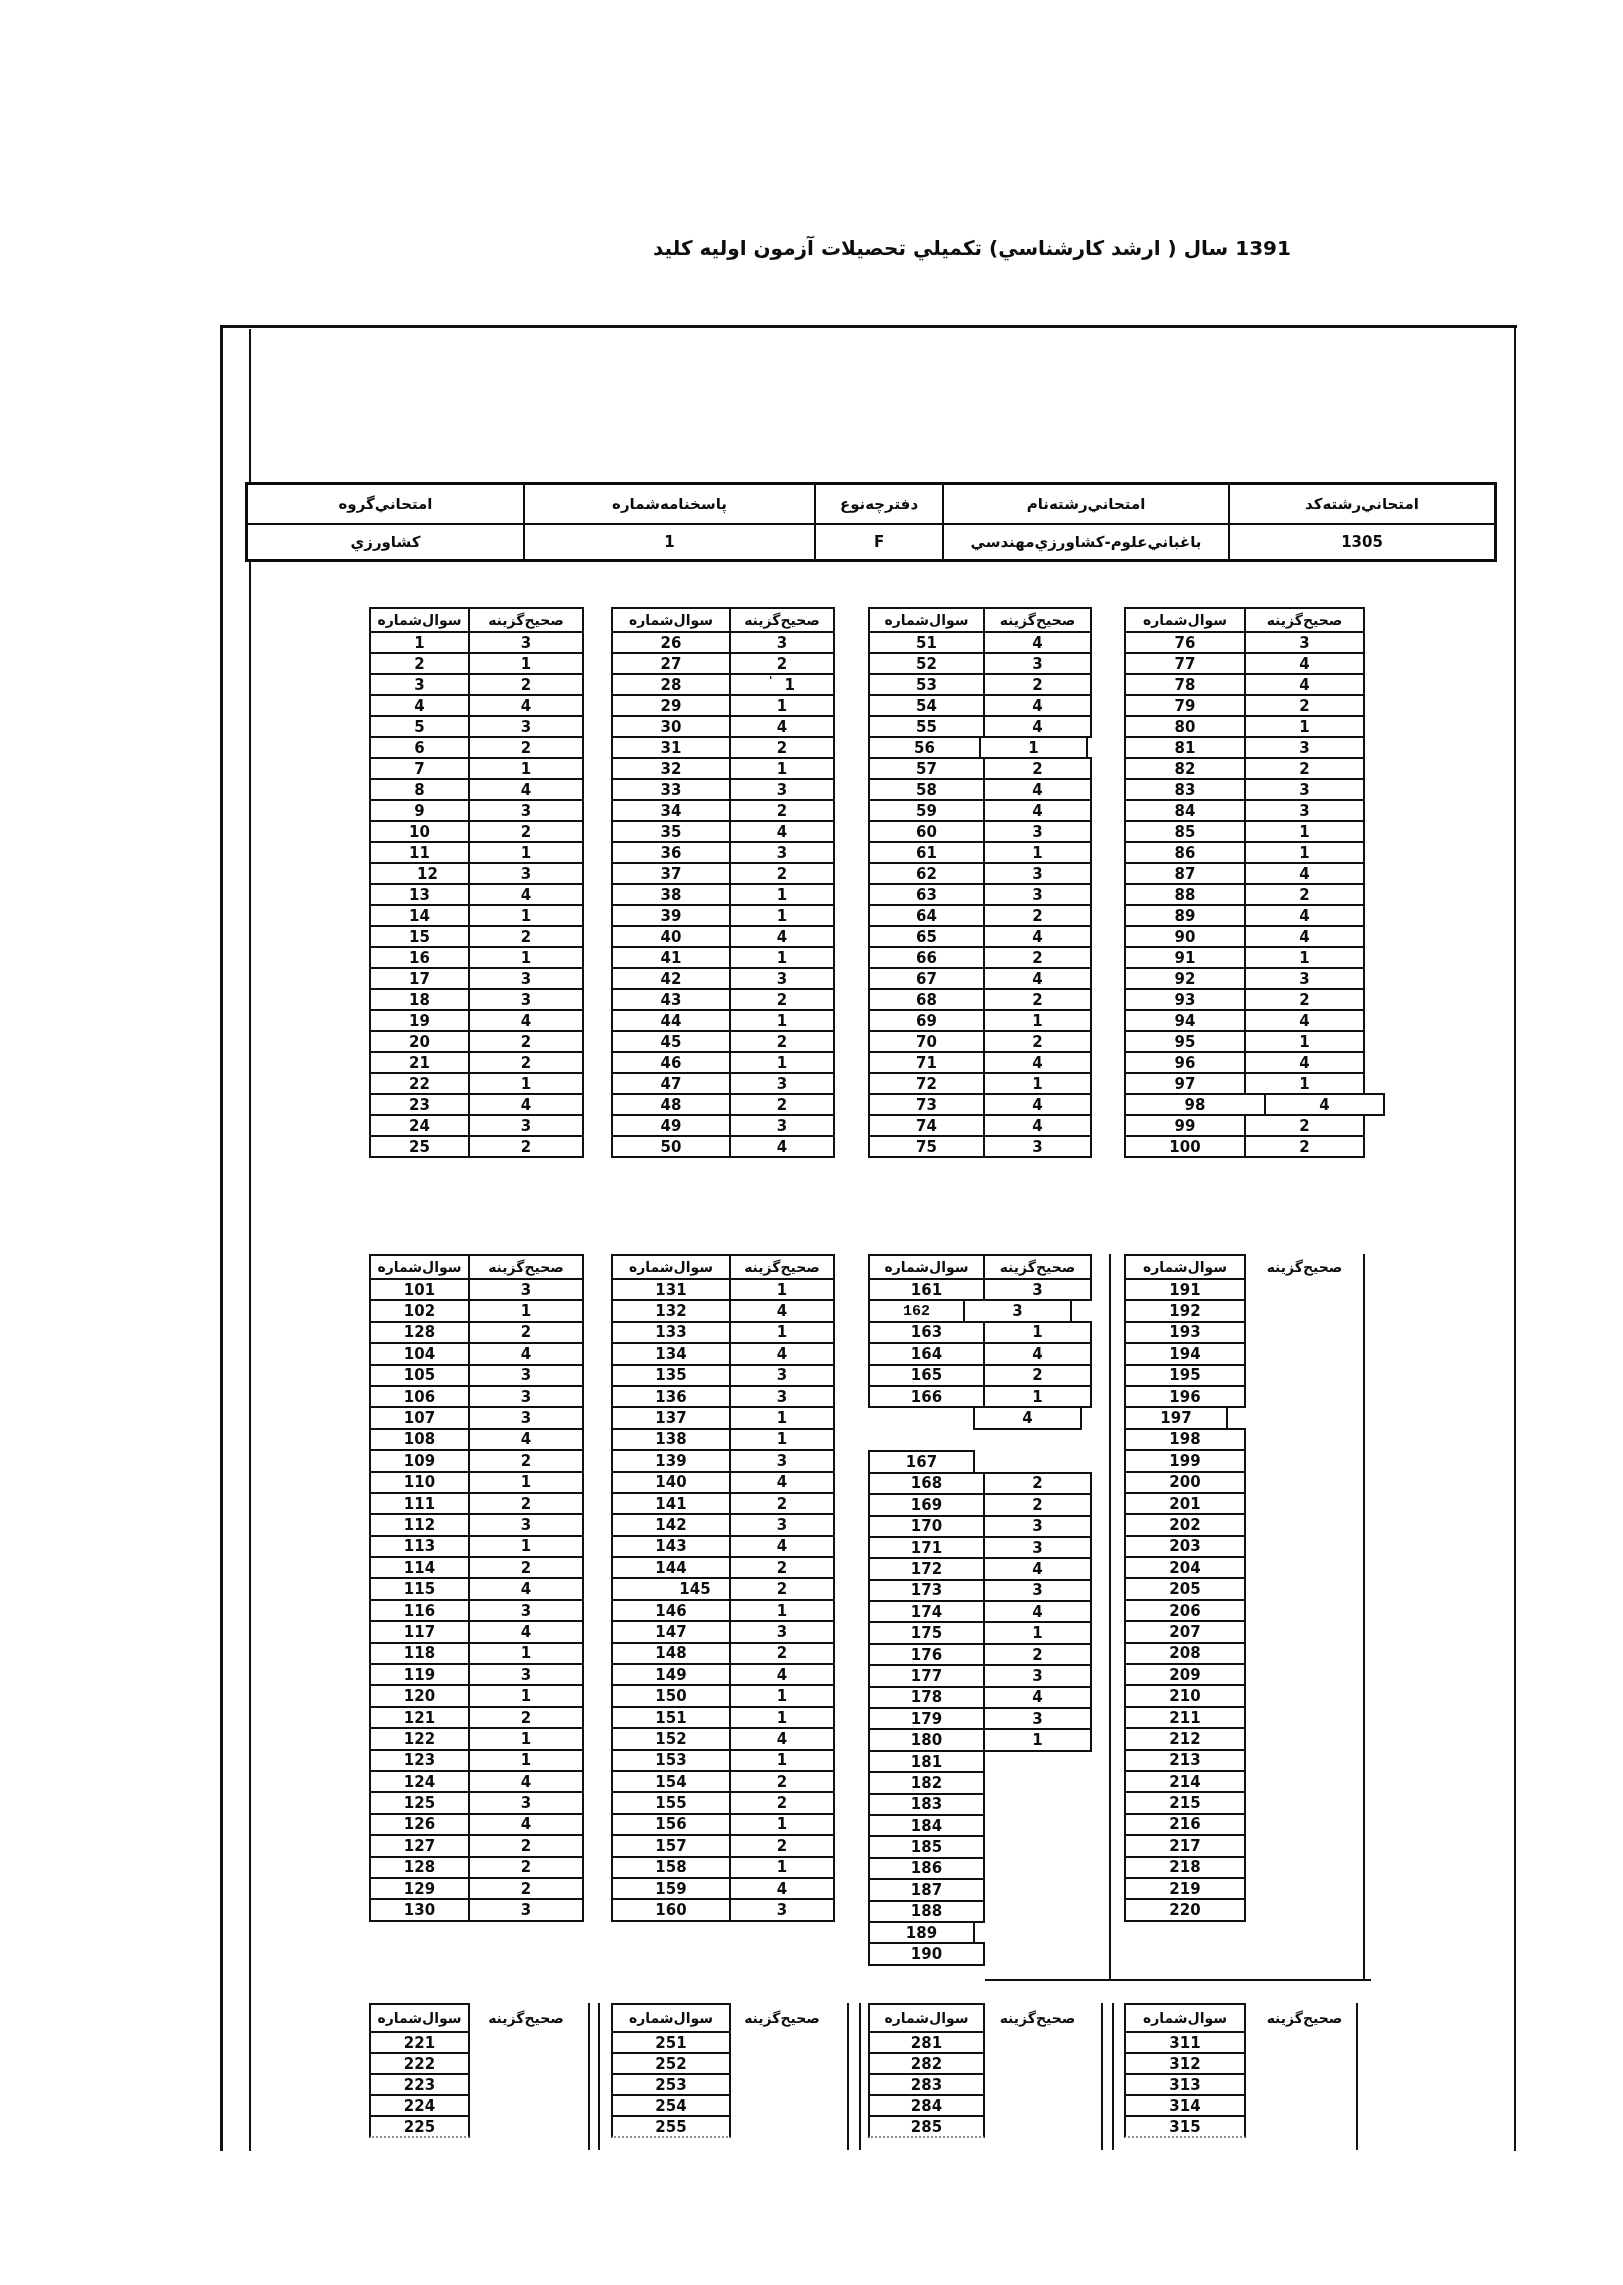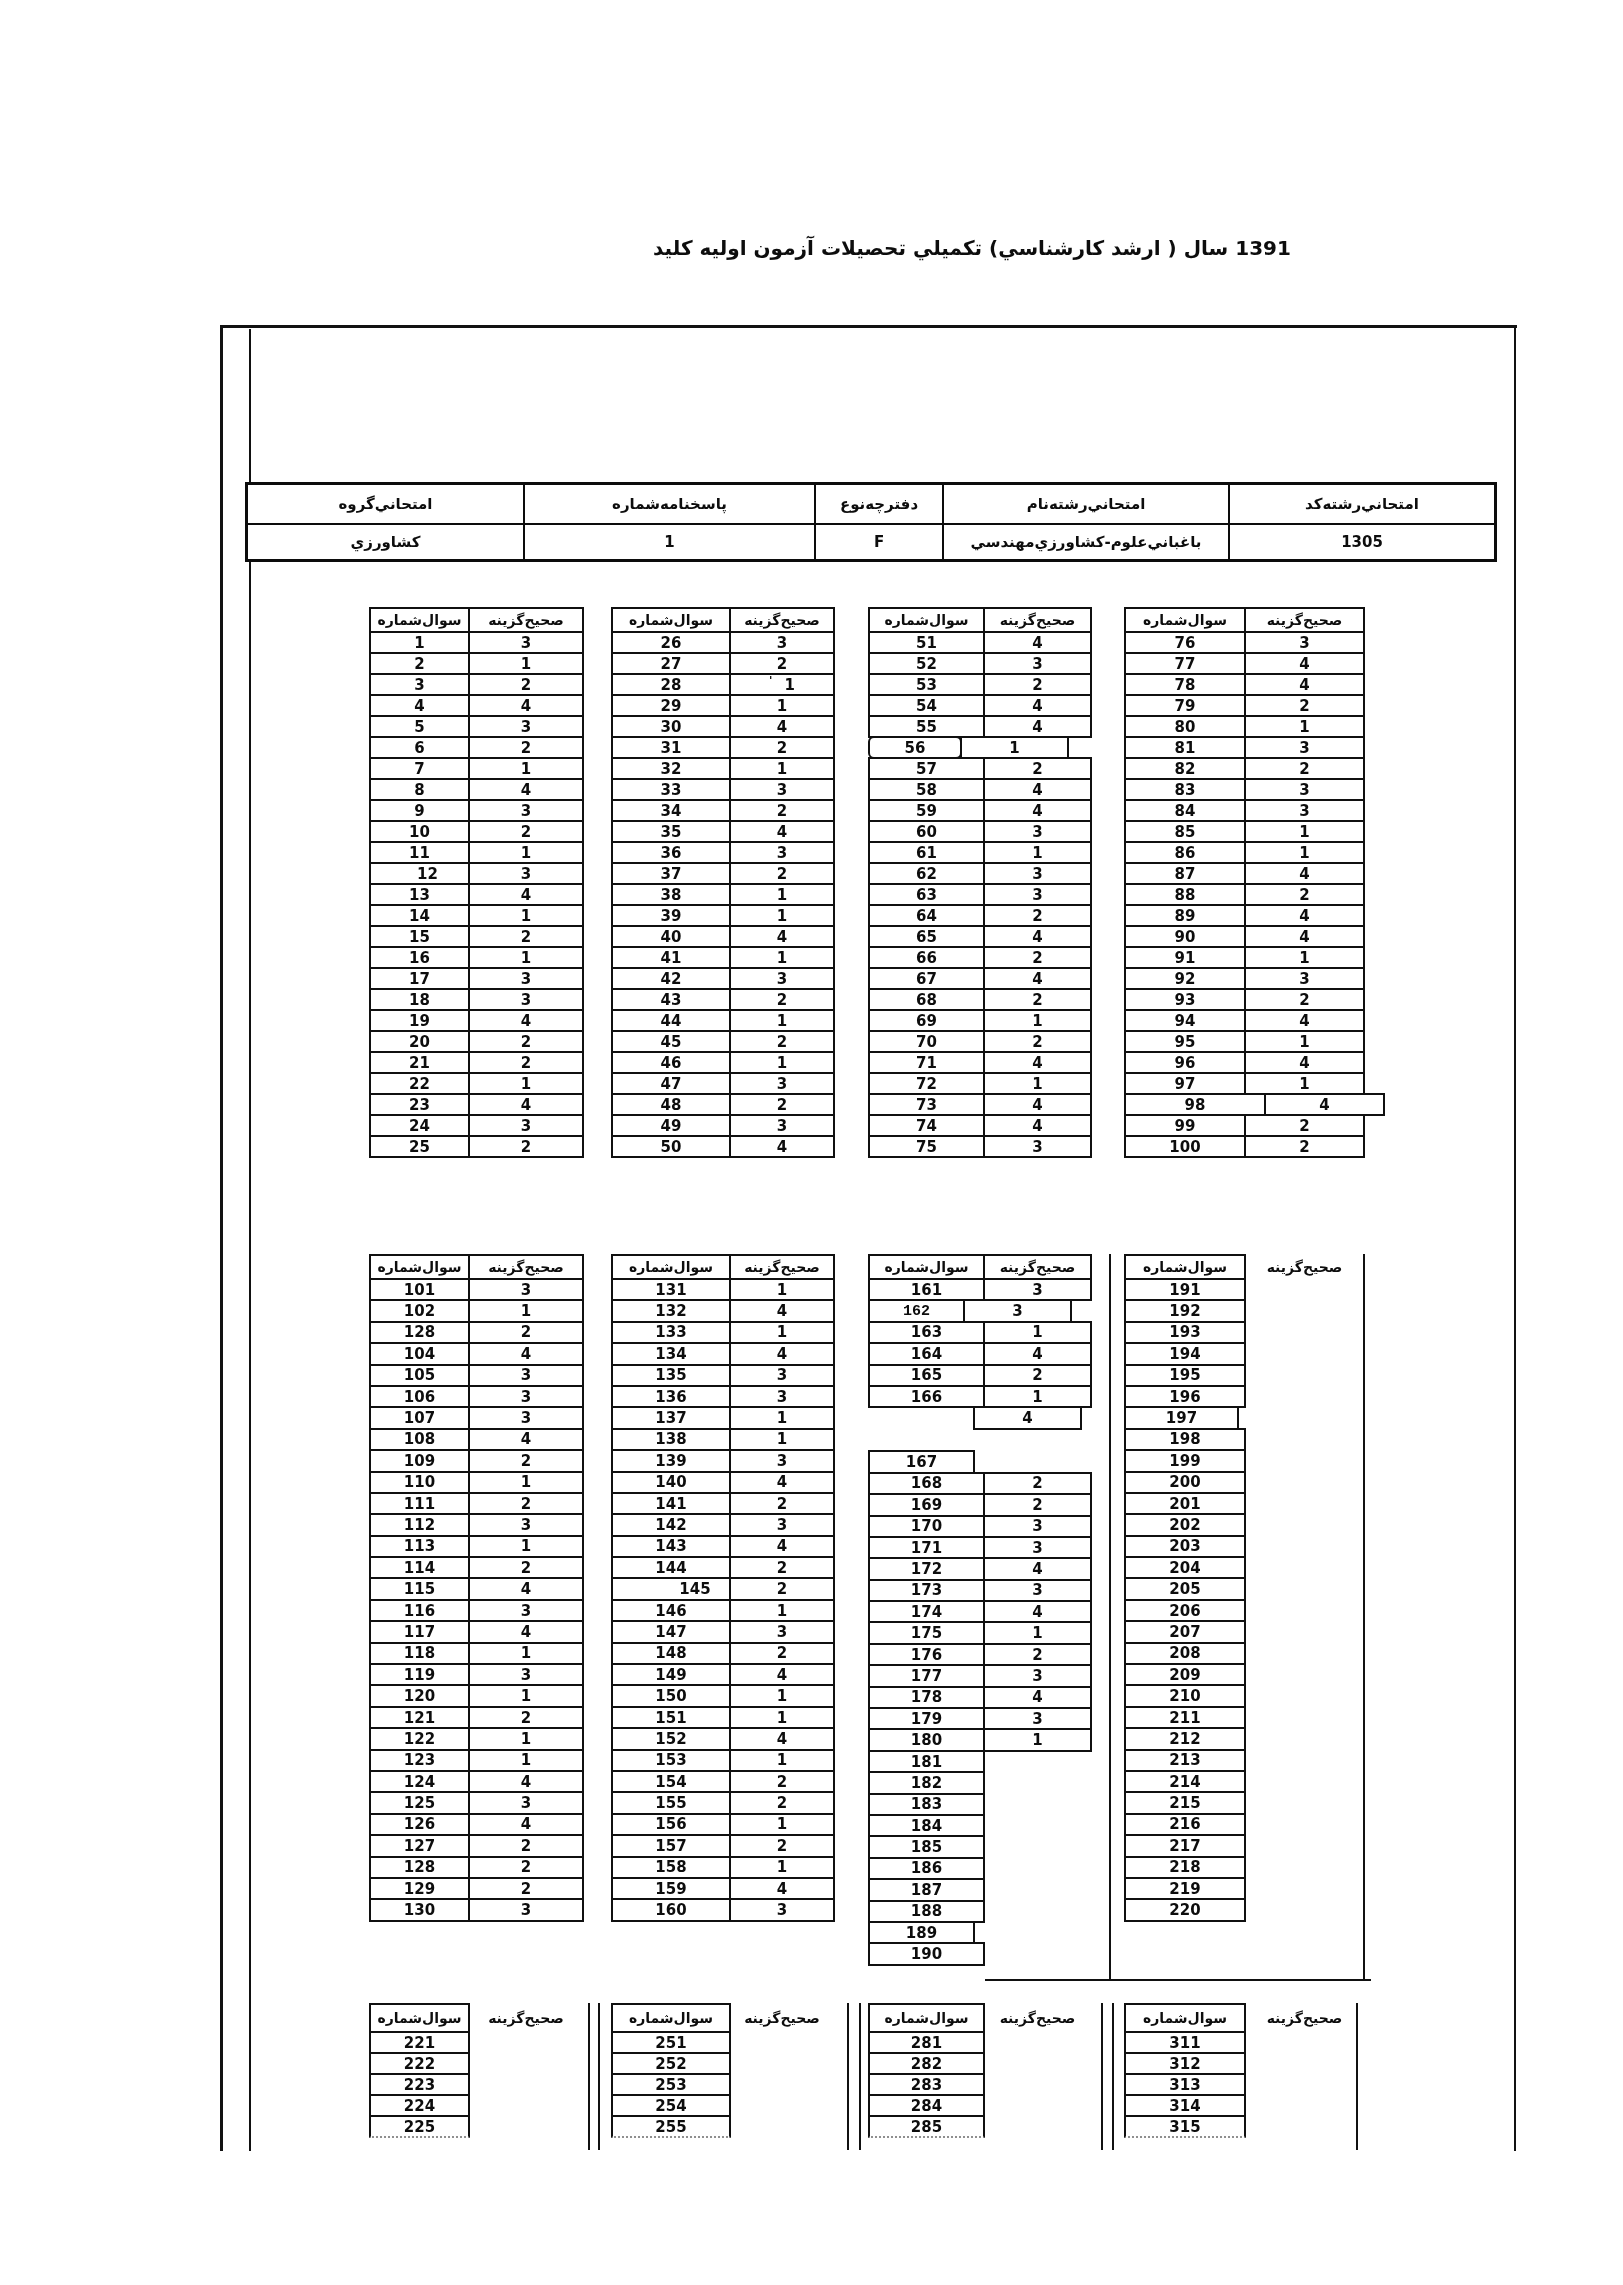--- a/index.html
+++ b/index.html
@@ -350,21 +350,21 @@
       </div>
       <div class="arow">
         <div class="cell qc" style="width: 117px; height: 23px;">54</div>
         <div class="cell ac" style="width: 109px; height: 23px;">4</div>
       </div>
       <div class="arow">
         <div class="cell qc" style="width: 117px; height: 23px;">55</div>
         <div class="cell ac" style="width: 109px; height: 23px;">4</div>
       </div>
       <div class="arow">
-        <div class="cell qc" style="width: 94px; height: 23px; border-radius: 6px;">56</div>
+        <div class="cell qc" style="width: 113px; height: 23px;">56</div>
         <div class="cell ac" style="width: 109px; height: 23px;">1</div>
       </div>
       <div class="arow">
         <div class="cell qc" style="width: 117px; height: 23px;">57</div>
         <div class="cell ac" style="width: 109px; height: 23px;">2</div>
       </div>
       <div class="arow">
         <div class="cell qc" style="width: 117px; height: 23px;">58</div>
         <div class="cell ac" style="width: 109px; height: 23px;">4</div>
       </div>
@@ -974,21 +974,21 @@
       </div>
       <div class="arow">
         <div class="cell qc" style="width: 122px; height: 23.4px;">195</div>
         <div class="cell ac nob" style="width: 121px; height: 23.4px;"></div>
       </div>
       <div class="arow">
         <div class="cell qc" style="width: 122px; height: 23.4px;">196</div>
         <div class="cell ac nob" style="width: 121px; height: 23.4px;"></div>
       </div>
       <div class="arow">
-        <div class="cell qc" style="width: 115px; height: 23.4px;">197</div>
+        <div class="cell qc" style="width: 104px; height: 23.4px;">197</div>
         <div class="cell ac nob" style="width: 121px; height: 23.4px;"></div>
       </div>
       <div class="arow">
         <div class="cell qc" style="width: 122px; height: 23.4px;">198</div>
         <div class="cell ac nob" style="width: 121px; height: 23.4px;"></div>
       </div>
       <div class="arow">
         <div class="cell qc" style="width: 122px; height: 23.4px;">199</div>
         <div class="cell ac nob" style="width: 121px; height: 23.4px;"></div>
       </div>

